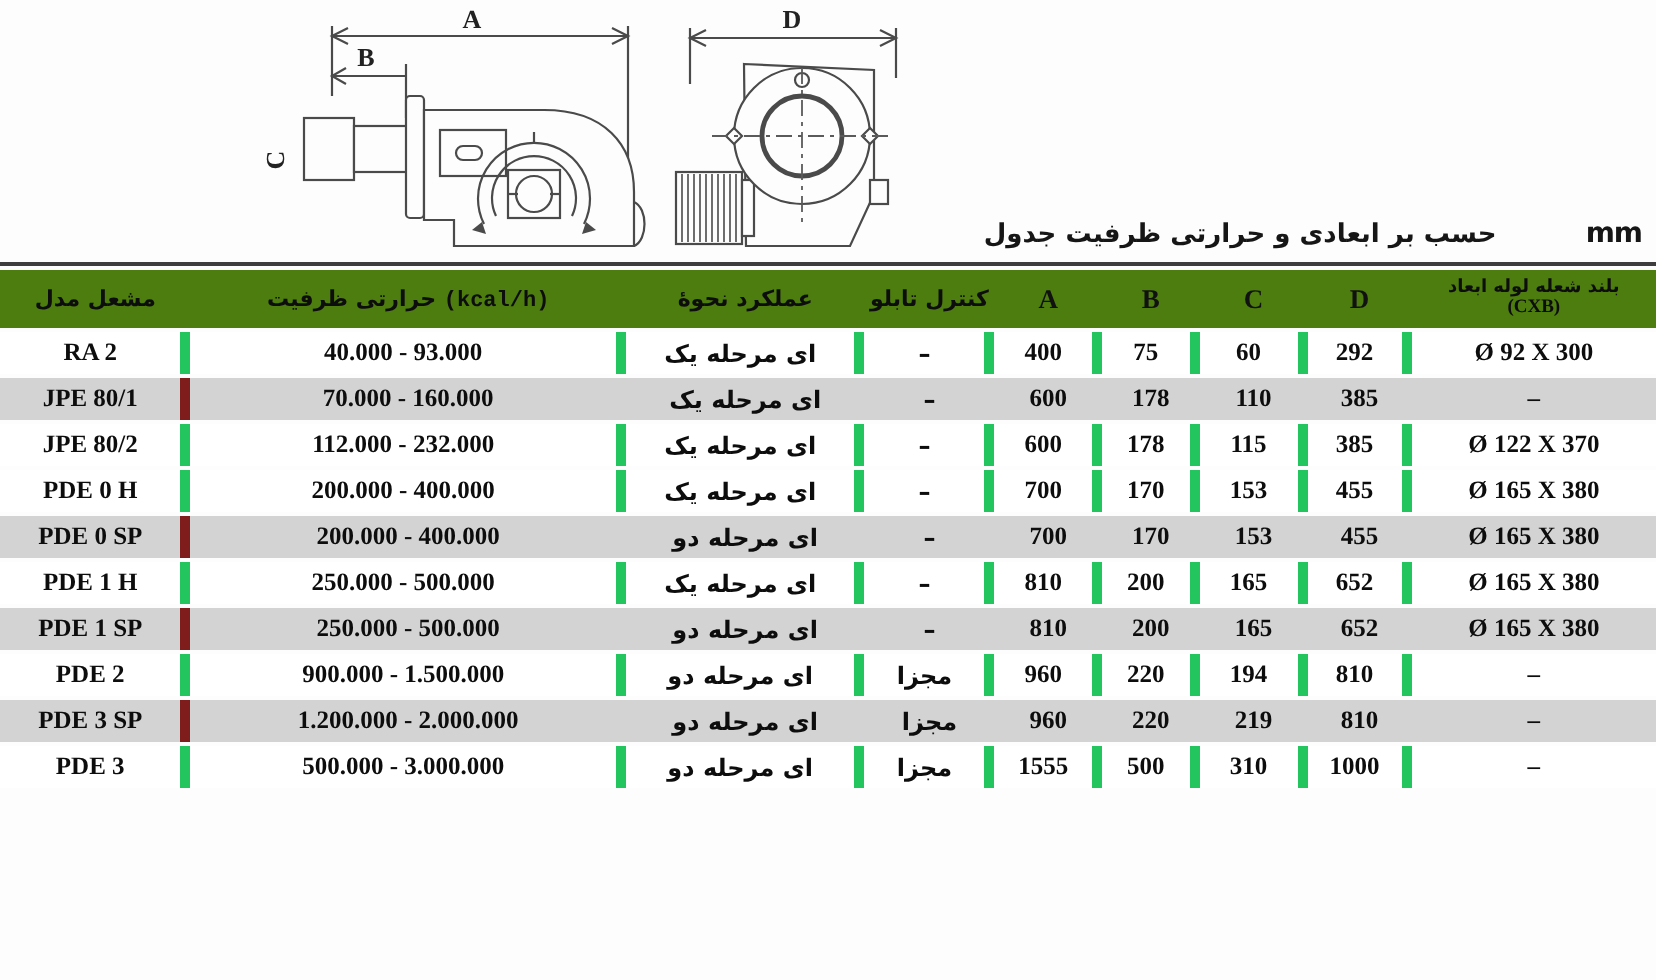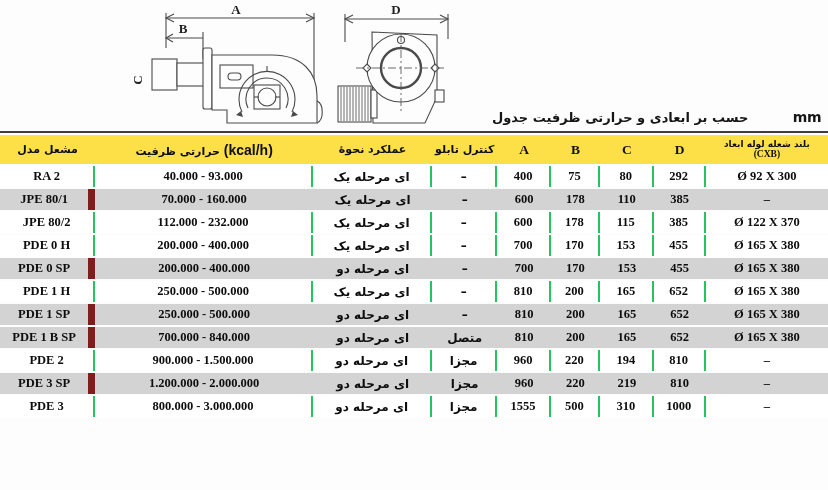--- a/index.html
+++ b/index.html
@@ -31,34 +31,34 @@
   [data-visual-ltr] { direction:ltr; unicode-bidi:isolate; }
   table.spec {
     position:absolute; left:0; top:131px; width:828px;
     table-layout:fixed; border-collapse:separate; border-spacing:0 2px;
     border-top:2px solid #3d3d3d;
   }
   table.spec th, table.spec td {
     padding:0 2px; text-align:center; vertical-align:middle;
     overflow:hidden; white-space:nowrap; box-sizing:border-box;
   }
-  thead th { background:#fde047; height:29px; }
+  thead th { background:#4d7c0f; height:29px; }
   tbody td { height:21px; }
   tr.row-white td { background:#ffffff; }
   tr.row-gray  td { background:#d3d3d3; }
-  tr.row-white td:not(:last-child) { border-right:2px solid #22c55e; }
-  tr.row-gray  td:first-child      { border-right:7px solid #7f1d1d; }
+  tr.row-white td:not(:last-child) { border-right:5px solid #22c55e; }
+  tr.row-gray  td:first-child      { border-right:5px solid #7f1d1d; }
 
   .num { font-family:"Liberation Serif", serif; font-weight:bold; font-size:12.5px; color:#0d0d0d; }
   .fa  { font-family:"DejaVu Sans", sans-serif; font-weight:bold; font-size:12px; color:#0d0d0d; }
   th.fa { font-size:11px; }
   th.letter { font-family:"Liberation Serif", serif; font-weight:bold; font-size:13.5px; }
   th.cxb-head { font-size:9px; line-height:1.15; }
   th.cxb-head .code { font-family:"Liberation Serif", serif; font-size:9.5px; }
-  th.cap-head .unit-lat { font-family:Liberation Sans, sans-serif; font-size:14px; }
+  th.cap-head .unit-lat { font-family:Liberation Mono, monospace; font-size:11px; }
 </style>
 </head>
 <body>
 
 <div class="page">
 
   <div class="diagram" style="left:126px; top:2px; width:205px; height:130px;">
     <svg width="205" height="130" viewBox="0 0 205 130">
 
       <line class="draw-stroke" x1="40" y1="16" x2="188" y2="16"></line>
@@ -158,21 +158,21 @@
       </tr>
     </thead>
     <tbody>
         <tr class="row-white">
     <td class="num">RA 2</td>
     <td class="num">40.000 - 93.000</td>
     <td class="fa" data-visual-ltr="true"><bdi>یک</bdi> <bdi>مرحله</bdi> <bdi>ای</bdi></td>
     <td class="fa" data-visual-ltr="true"><bdi>–</bdi></td>
     <td class="num">400</td>
     <td class="num">75</td>
-    <td class="num">80</td>
+    <td class="num">60</td>
     <td class="num">292</td>
     <td class="num">Ø 92 X 300</td>
   </tr>
         <tr class="row-gray">
     <td class="num">JPE 80/1</td>
     <td class="num">70.000 - 160.000</td>
     <td class="fa" data-visual-ltr="true"><bdi>یک</bdi> <bdi>مرحله</bdi> <bdi>ای</bdi></td>
     <td class="fa" data-visual-ltr="true"><bdi>–</bdi></td>
     <td class="num">600</td>
     <td class="num">178</td>
@@ -228,31 +228,20 @@
     <td class="num">PDE 1 SP</td>
     <td class="num">250.000 - 500.000</td>
     <td class="fa" data-visual-ltr="true"><bdi>دو</bdi> <bdi>مرحله</bdi> <bdi>ای</bdi></td>
     <td class="fa" data-visual-ltr="true"><bdi>–</bdi></td>
     <td class="num">810</td>
     <td class="num">200</td>
     <td class="num">165</td>
     <td class="num">652</td>
     <td class="num">Ø 165 X 380</td>
   </tr>
-        <tr class="row-gray">
-    <td class="num">PDE 1 B SP</td>
-    <td class="num">700.000 - 840.000</td>
-    <td class="fa" data-visual-ltr="true"><bdi>دو</bdi> <bdi>مرحله</bdi> <bdi>ای</bdi></td>
-    <td class="fa" data-visual-ltr="true"><bdi>متصل</bdi></td>
-    <td class="num">810</td>
-    <td class="num">200</td>
-    <td class="num">165</td>
-    <td class="num">652</td>
-    <td class="num">Ø 165 X 380</td>
-  </tr>
         <tr class="row-white">
     <td class="num">PDE 2</td>
     <td class="num">900.000 - 1.500.000</td>
     <td class="fa" data-visual-ltr="true"><bdi>دو</bdi> <bdi>مرحله</bdi> <bdi>ای</bdi></td>
     <td class="fa" data-visual-ltr="true"><bdi>مجزا</bdi></td>
     <td class="num">960</td>
     <td class="num">220</td>
     <td class="num">194</td>
     <td class="num">810</td>
     <td class="num">–</td>
@@ -263,21 +252,21 @@
     <td class="fa" data-visual-ltr="true"><bdi>دو</bdi> <bdi>مرحله</bdi> <bdi>ای</bdi></td>
     <td class="fa" data-visual-ltr="true"><bdi>مجزا</bdi></td>
     <td class="num">960</td>
     <td class="num">220</td>
     <td class="num">219</td>
     <td class="num">810</td>
     <td class="num">–</td>
   </tr>
         <tr class="row-white">
     <td class="num">PDE 3</td>
-    <td class="num">800.000 - 3.000.000</td>
+    <td class="num">500.000 - 3.000.000</td>
     <td class="fa" data-visual-ltr="true"><bdi>دو</bdi> <bdi>مرحله</bdi> <bdi>ای</bdi></td>
     <td class="fa" data-visual-ltr="true"><bdi>مجزا</bdi></td>
     <td class="num">1555</td>
     <td class="num">500</td>
     <td class="num">310</td>
     <td class="num">1000</td>
     <td class="num">–</td>
   </tr>
       </tbody>
   </table>

